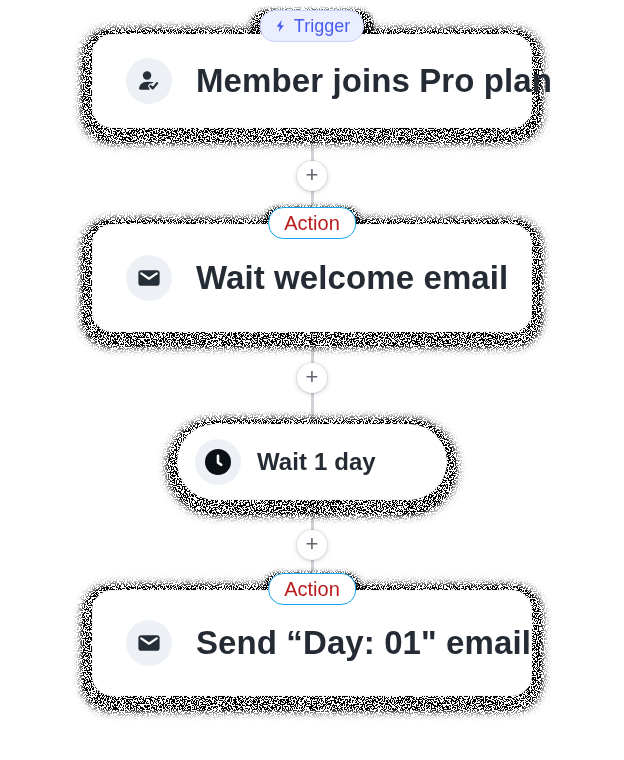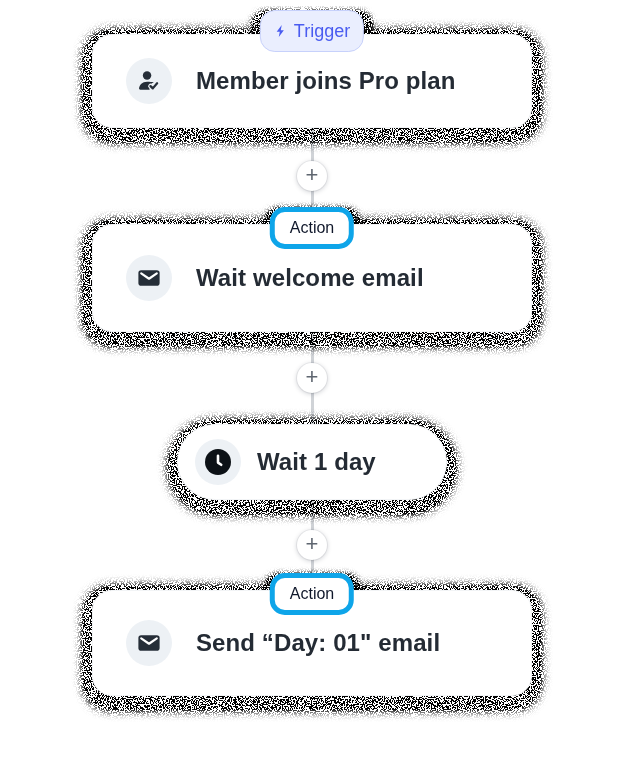--- a/index.html
+++ b/index.html
@@ -14,29 +14,29 @@
 
   .grain { position:absolute; z-index:0; pointer-events:none; }
 
   .card { position:relative; z-index:1; width:100%; height:100%;
           background:#ffffff; border:1px solid #f2f4f6; border-radius:20px;
           display:flex; align-items:center; padding-left:33px; gap:24px; cursor:pointer; }
   .pill-card { border-radius:38px; padding-left:17px; gap:16px; }
 
   .icon-circle { width:46px; height:46px; border-radius:50%; background:#edf1f5;
                  display:flex; align-items:center; justify-content:center; flex:none; }
-  .title { font-size:24px; font-weight:700; color:#242b34; letter-spacing:.1px; white-space:nowrap; }
+  .title { font-size:33px; font-weight:700; color:#242b34; letter-spacing:.1px; white-space:nowrap; }
   .pill-card .title { font-size:24px; }
 
   .badge { position:absolute; left:50%; transform:translateX(-50%); z-index:2;
-           height:42px; border-radius:15px; display:flex; align-items:center; white-space:nowrap; }
+           height:32px; border-radius:15px; display:flex; align-items:center; white-space:nowrap; }
   .badge.trigger { top:-24px; background:#eaeefe; border:1px solid #c7d1fb;
                    color:#4a5cf0; font-size:18px; font-weight:500; padding:0 13px; gap:6px; }
-  .badge.action  { top:-17px; background:#ffffff; border:5px solid #0ea5e9;
-                   color:#0f172a; font-size:16px; font-weight:500; padding:0 15px; }
+  .badge.action  { top:-17px; background:#ffffff; border:1px solid #0ea5e9;
+                   color:#b91c1c; font-size:20px; font-weight:500; padding:0 15px; }
 
   .connector { position:relative; width:32px; flex:none; z-index:0; }
   .c1 { height:96px; } .c2 { height:92px; } .c3 { height:90px; }
   .cline { position:absolute; left:50%; top:0; bottom:0; width:3px; margin-left:-1.5px; background:#d0d3d7; }
   .plus { position:absolute; left:50%; top:50%; transform:translate(-50%,-50%);
           width:30px; height:30px; border-radius:50%; background:#ffffff; border:none;
           box-shadow:0 0 0 1px rgba(15,23,42,.05), 0 1px 5px rgba(15,23,42,.22);
           display:flex; align-items:center; justify-content:center; cursor:pointer; font-family:inherit; }
   .plus span { font-size:22px; color:#5f6670; line-height:1; margin-top:-2px; }
 </style>

